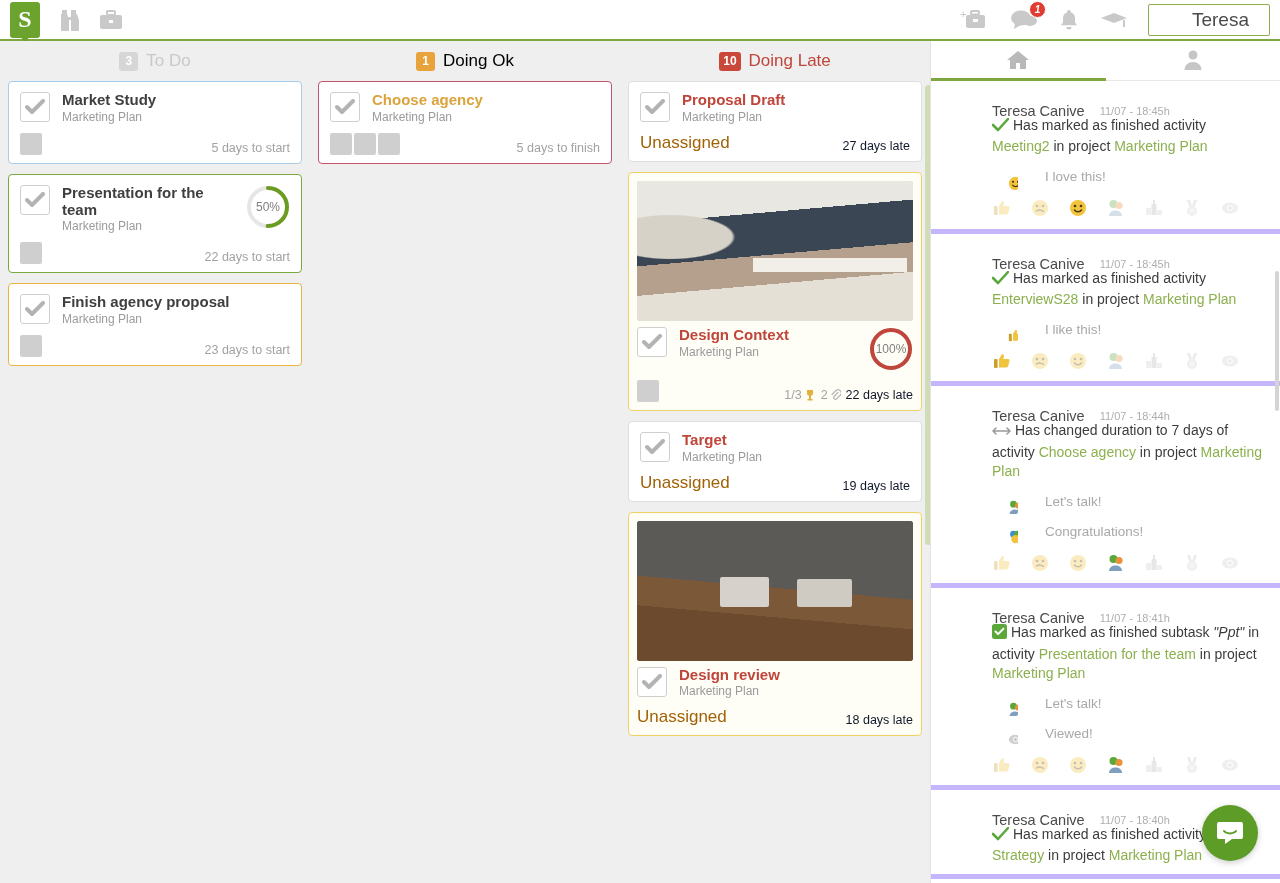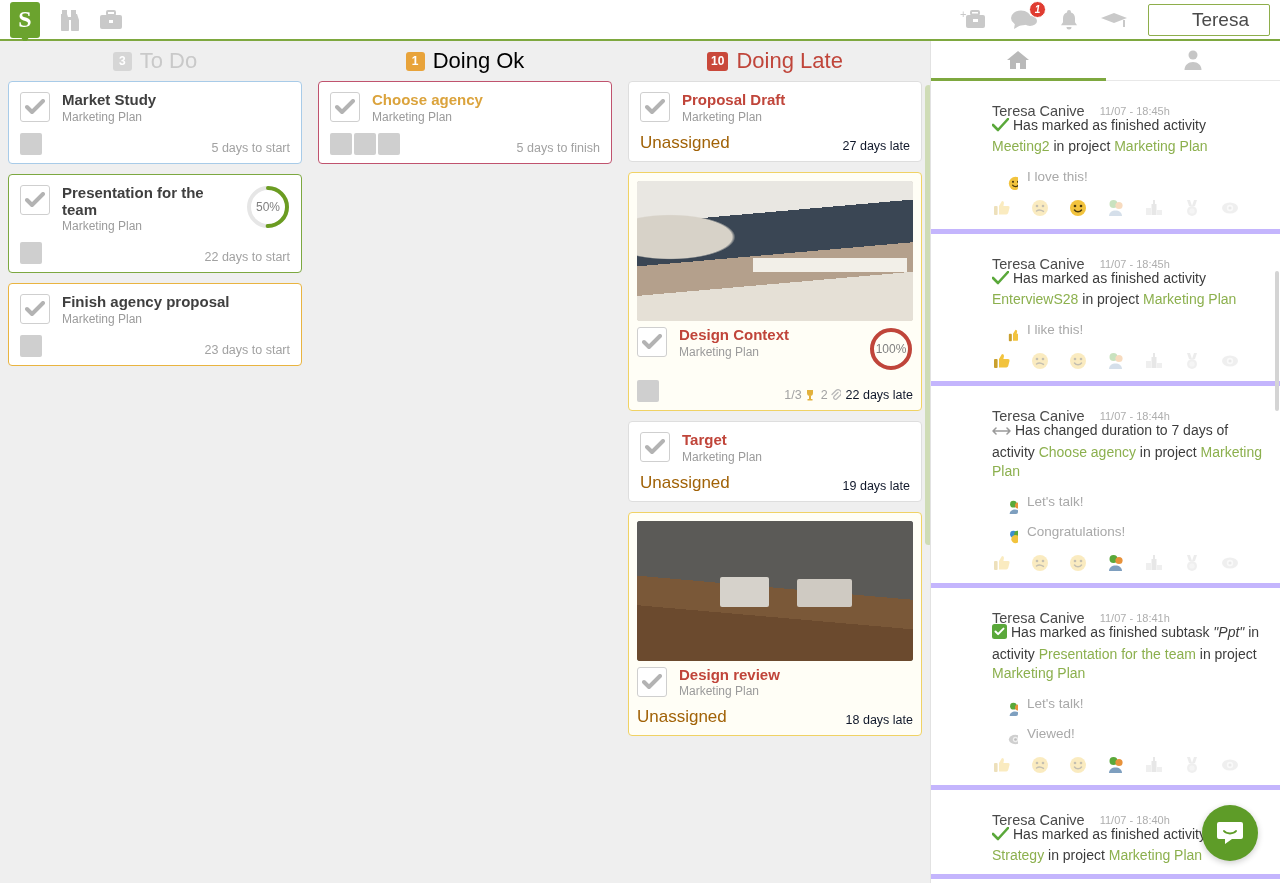--- a/index.html
+++ b/index.html
@@ -57,21 +57,21 @@
   .col-head { flex:0 0 auto; display:flex; align-items:center; justify-content:center; gap:8px; }
   .col-head.c1 { width:310px; }
   .col-head.c2 { width:310px; }
   .col-head.c3 { width:310px; }
   .hamburger { position:absolute; left:14px; top:52px; width:22px; }
   .hamburger i { display:block; height:3px; background:#c4c4c4; margin-bottom:4px; border-radius:1px;}
   .cnt {
     min-width:19px; height:19px; border-radius:3px; color:#fff; font-size:12px; font-weight:bold;
     display:flex; align-items:center; justify-content:center; padding:0 4px;
   }
-  .col-title { font-size:22px; }
+  .col-title { font-size:17px; }
 
   .columns { display:flex; position:absolute; top:40px; left:0; width:930px; height:840px; }
   .column { width:310px; padding:0 8px; position:relative; }
   .column.late { overflow:hidden; }
 
   
   .card {
     background:#fff; border:1px solid #d8d8d8; border-radius:4px;
     margin-bottom:10px; padding:10px 11px 8px 11px; position:relative;
   }
@@ -133,21 +133,21 @@
   .feed-item { padding:11px 14px 8px 14px; border-bottom:5px solid #c4b5fd; }
   .fi-head { display:flex; align-items:center; gap:9px; }
   .fi-av { width:38px; height:38px; border-radius:3px; overflow:hidden; flex:0 0 38px; }
   .fi-name { font-size:14.5px; color:#4a4a4a; }
   .fi-time { font-size:11px; color:#aeaeae; margin-left:6px; }
   .fi-body { font-size:14px; color:#3c3c3c; line-height:1.38; margin-top:-14px; padding-left:47px; }
   .fi-body .lnk { color:#8cb04e; }
   .fi-body .em { font-style:italic; }
   .fi-icon-inline { display:inline-block; vertical-align:-2px; margin-right:4px; }
   .fi-comments { padding-left:47px; margin-top:7px; display:flex; flex-direction:column; gap:4px; }
-  .fi-comment { display:flex; align-items:center; gap:9px; }
+  .fi-comment { display:flex; align-items:center; gap:27px; }
   .fc-av { width:26px; height:26px; border-radius:2px; overflow:hidden; position:relative; flex:0 0 26px; }
   .fc-badge {
     position:absolute; right:-7px; bottom:-3px; width:19px; height:19px; border-radius:50%;
     border:2px solid #fff; display:flex; align-items:center; justify-content:center; font-size:11px;
   }
   .fc-text { font-size:13.5px; color:#a9a9a9; }
   .fi-reactions { padding-left:47px; display:flex; gap:19px; margin-top:9px; padding-bottom:3px; }
   .rx { width:19px; height:19px; display:flex; align-items:center; justify-content:center; opacity:.32; }
   .rx.on { opacity:1; }
 

